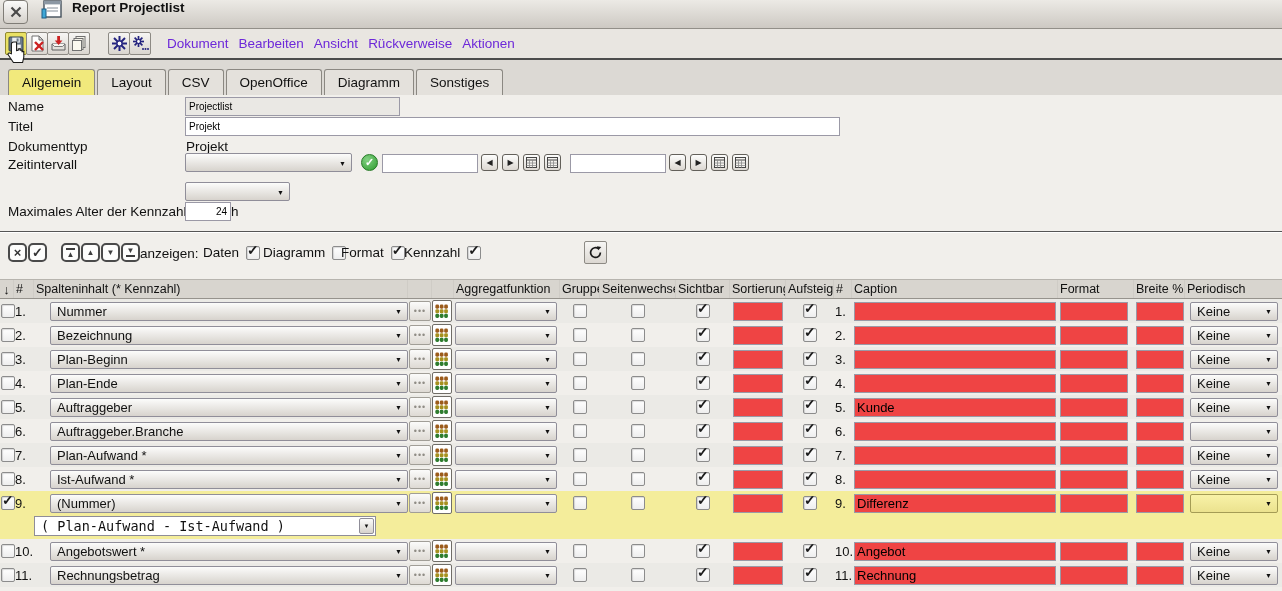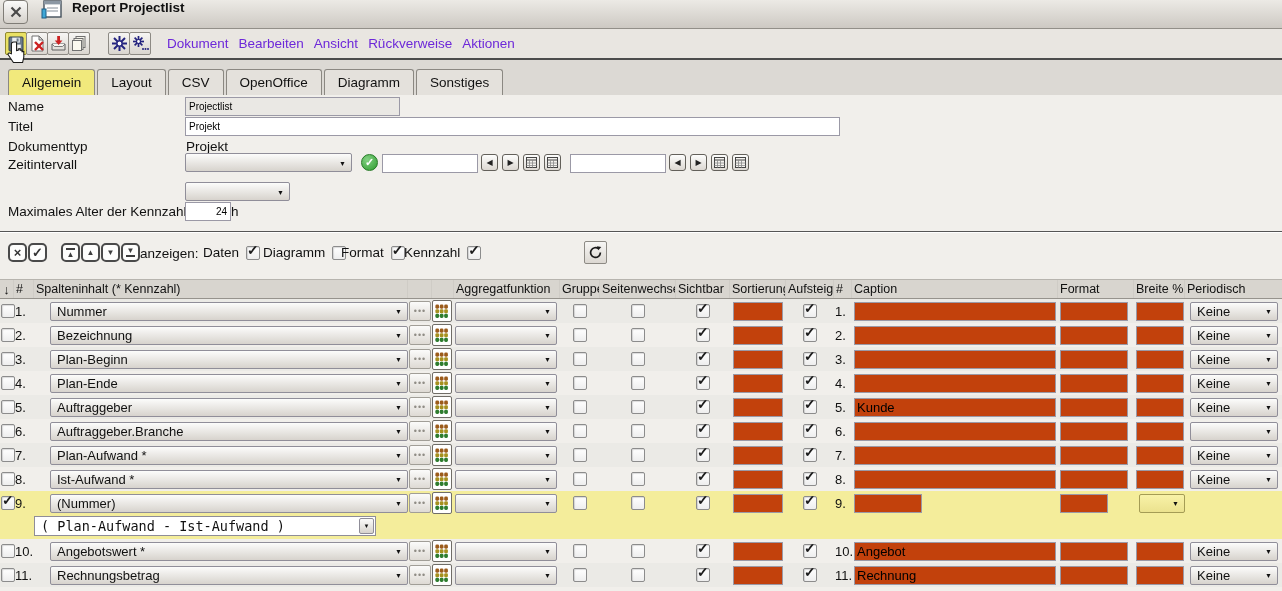--- a/index.html
+++ b/index.html
@@ -86,21 +86,21 @@
   .content-dd{margin-left:16px;width:370px}
   .agg-dd{width:102px;margin-left:1px}
   .per-dd{width:88px;margin-left:5px}
   .per-dd.onhl{background:linear-gradient(#f8f2a8,#ebe28e);border-color:#a49c55}
   .dots-btn{width:22px;height:20px;margin-left:1px;border:1px solid #a19e97;border-radius:2px;
     background:linear-gradient(#fbfbfa,#dedad4);color:#908d86;display:flex;align-items:center;
     justify-content:center;font-size:9px;letter-spacing:1px;box-sizing:border-box}
   .grid-btn{width:20px;height:22px;border:1px solid #706d67;border-radius:2px;background:#fff;
     display:flex;align-items:center;justify-content:center;box-sizing:border-box}
   .tin{height:17px;border:1px solid #9b99a6;font-size:13px;box-sizing:content-box;padding:0 2px;
-    background:#c2410c;font-family:"Liberation Sans",sans-serif}
+    background:#ef4444;font-family:"Liberation Sans",sans-serif}
   .sort-in{width:44px;margin-left:3px}
   .cap-in{width:196px;margin-left:2px}
   .fmt-in{width:62px;margin-left:2px}
   .bre-in{width:42px;margin-left:2px}
   .formula-row{height:24px;background:#f4ed9b;position:relative}
   .formula-combo{position:absolute;left:34px;top:1px;width:342px;height:20px;border:1px solid #8f8d98;
     background:#fff;display:flex;align-items:center;box-sizing:border-box}
   .formula-text{font-family:"DejaVu Sans Mono","Liberation Mono",monospace;font-size:13.5px;padding-left:6px}
   .combo-btn{position:absolute;right:1px;top:1px;bottom:1px;width:15px;
     background:linear-gradient(#fbfbfa,#d7d3cd);border:1px solid #8f8d98;border-radius:2px;
@@ -865,20 +865,23 @@
           <span class="cb checked"></span>
         </div>
         <div class="cell">
           <input class="tin sort-in" value="" style="">
         </div>
         <div class="cell ccb">
           <span class="cb checked"></span>
         </div>
         <div class="cell rownum">9.</div>
         <div class="cell">
+          <input class="tin cap-in" value="Differenz" style="">
+        </div>
+        <div class="cell">
           <input class="tin fmt-in" value="" style="">
         </div>
         <div class="cell">
           <input class="tin bre-in" value="" style="">
         </div>
         <div class="cell">
           <div class="dd per-dd onhl"></div>
         </div>
       </div>
       <div class="formula-row">

